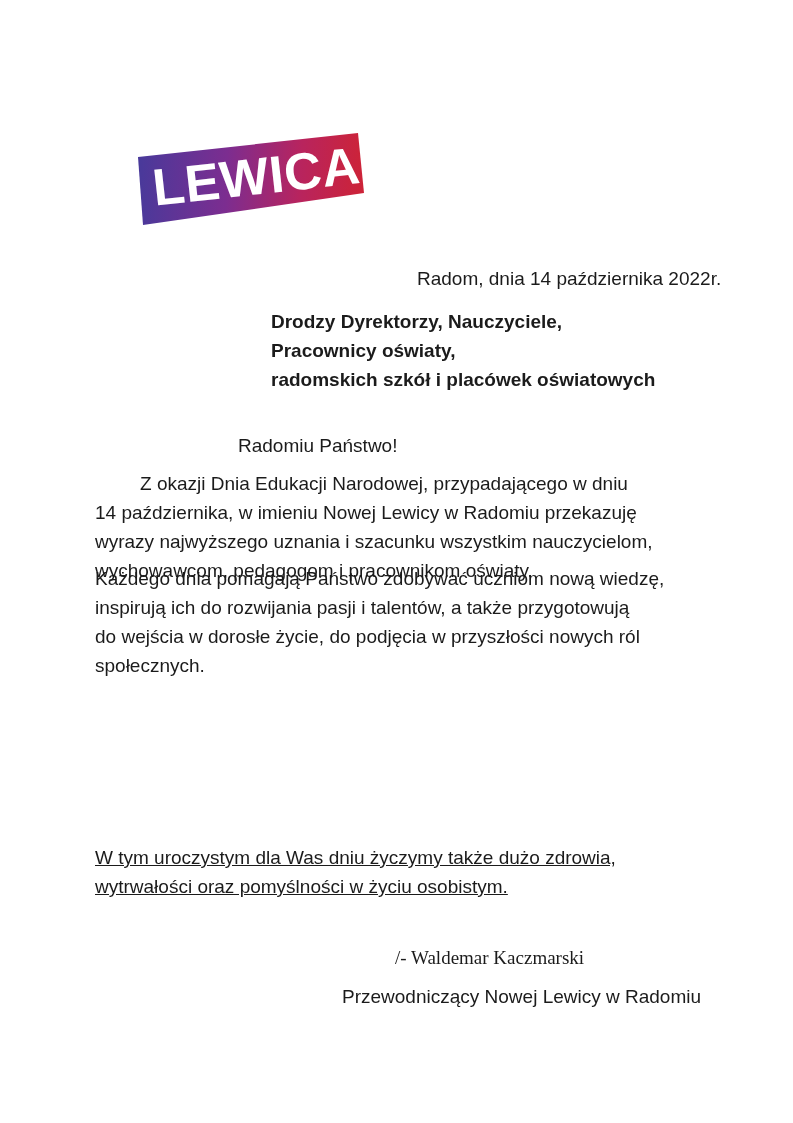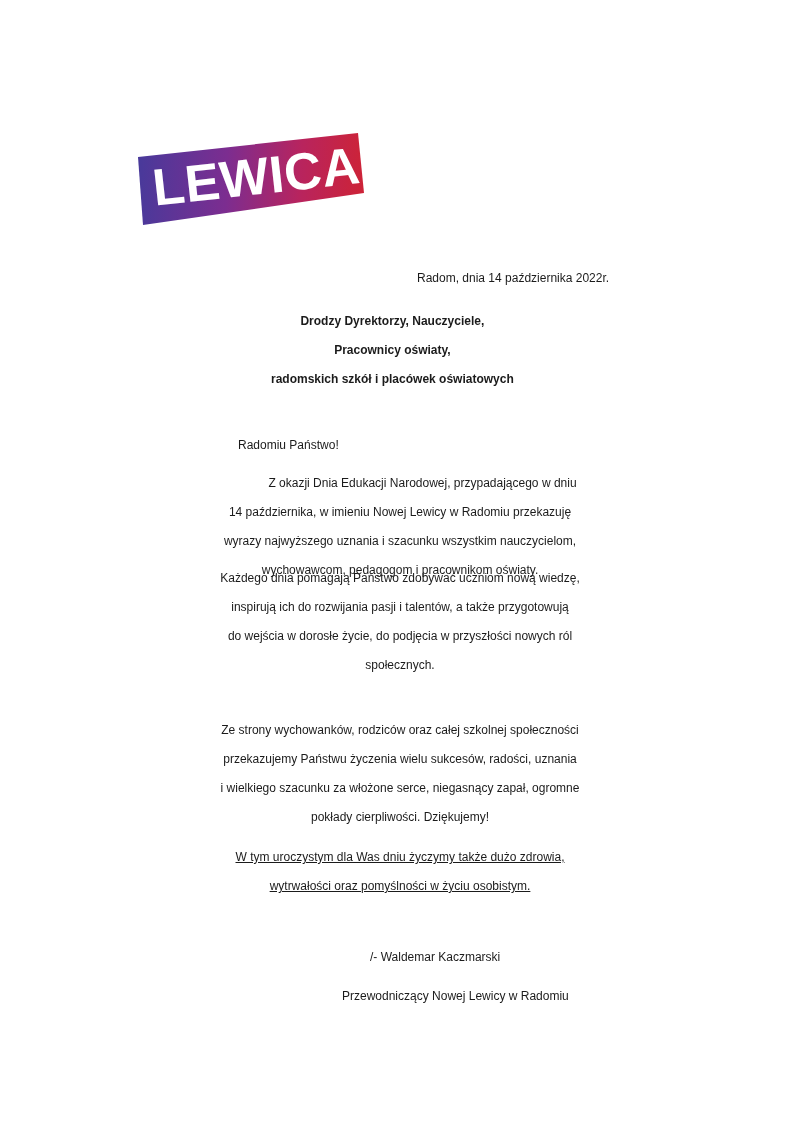--- a/index.html
+++ b/index.html
@@ -35,35 +35,34 @@
     line-height: 1;
     letter-spacing: 0.5px;
     color: #ffffff;
     transform: rotate(-6.3deg);
     transform-origin: left top;
     white-space: nowrap;
   }
   
   .txt {
     position: absolute;
-    font-size: 12px;
+    font-size: 19px;
     line-height: 29px;
     white-space: pre-line;
-    text-align: center;
   }
   .date-line   { left: 417px; top: 264px; }
   .addressee   { left: 271px; top: 307px; font-weight: bold; }
   .salutation  { left: 238px; top: 431px; }
   .para        { left: 95px;  width: 610px; }
   .para-1      { top: 469px; text-indent: 45px; }
   .para-2      { top: 564px; }
   .para-3      { top: 716px; }
   .para-4      { top: 843px; text-decoration: underline; }
   .closing-phrase { left: 407px; top: 904px; }
-  .signature      { left: 370px; top: 943px; }
+  .signature      { left: 395px; top: 943px; font-family: Liberation Serif, serif; }
   .signer-title   { left: 342px; top: 982px; }
 </style>
 </head>
 <body>
 
 <div class="page">
 
   <div class="logo-banner">
     <span class="logo-text">LEWICA</span>
   </div>
@@ -79,24 +78,20 @@
   <div class="txt para para-1">Z okazji Dnia Edukacji Narodowej, przypadającego w dniu
 14 października, w imieniu Nowej Lewicy w Radomiu przekazuję
 wyrazy najwyższego uznania i szacunku wszystkim nauczycielom,
 wychowawcom, pedagogom i pracownikom oświaty.</div>
 
   <div class="txt para para-2">Każdego dnia pomagają Państwo zdobywać uczniom nową wiedzę,
 inspirują ich do rozwijania pasji i talentów, a także przygotowują
 do wejścia w dorosłe życie, do podjęcia w przyszłości nowych ról
 społecznych.</div>
 
-  <div class="txt para para-3">Ze strony wychowanków, rodziców oraz całej szkolnej społeczności
-przekazujemy Państwu życzenia wielu sukcesów, radości, uznania
-i wielkiego szacunku za włożone serce, niegasnący zapał, ogromne
-pokłady cierpliwości. Dziękujemy!</div>
 
   <div class="txt para para-4">W tym uroczystym dla Was dniu życzymy także dużo zdrowia,
 wytrwałości oraz pomyślności w życiu osobistym.</div>
 
 
   <div class="txt signature">/- Waldemar Kaczmarski</div>
 
   <div class="txt signer-title">Przewodniczący Nowej Lewicy w Radomiu</div>
 
 </div>

